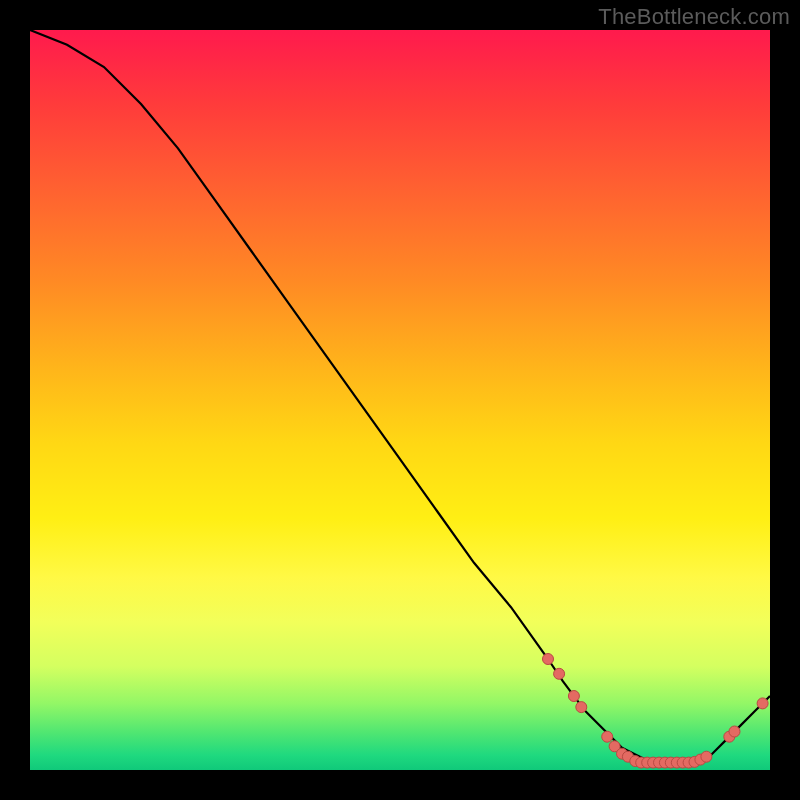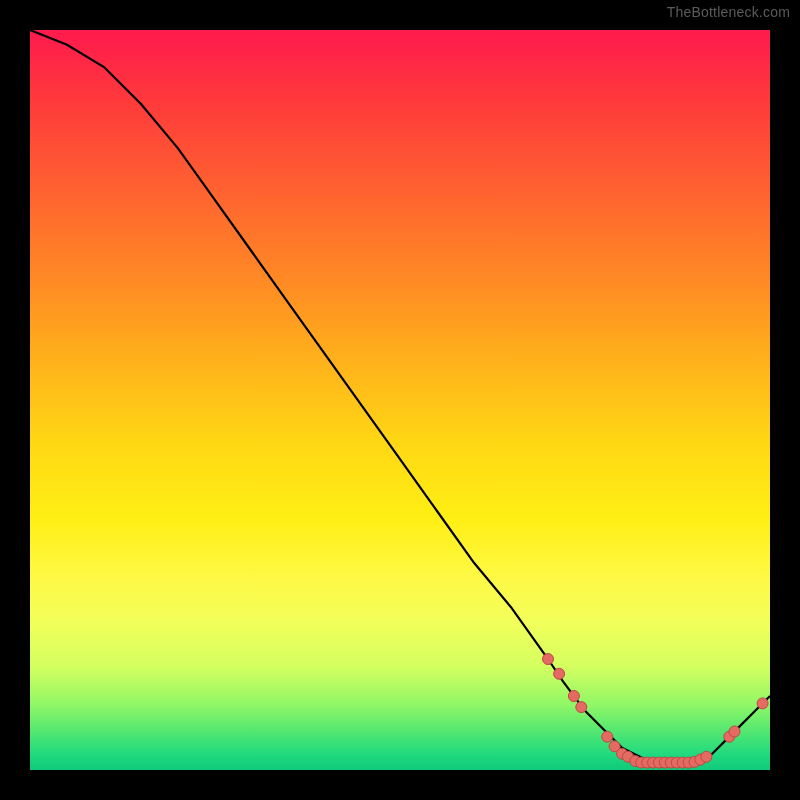--- a/index.html
+++ b/index.html
@@ -39,21 +39,21 @@
       #4fe672 95%,
       #1fd97f 98%,
       #10c97a 100%
     );
   }
   .watermark {
     position: absolute;
     top: 4px;
     right: 10px;
     font-family: Arial, Helvetica, sans-serif;
-    font-size: 14px;
+    font-size: 22px;
     color: #5b5b5b;
     letter-spacing: 0.2px;
   }
   svg.curve {
     position: absolute;
     left: 0;
     top: 0;
     width: 740px;
     height: 740px;
     overflow: visible;

